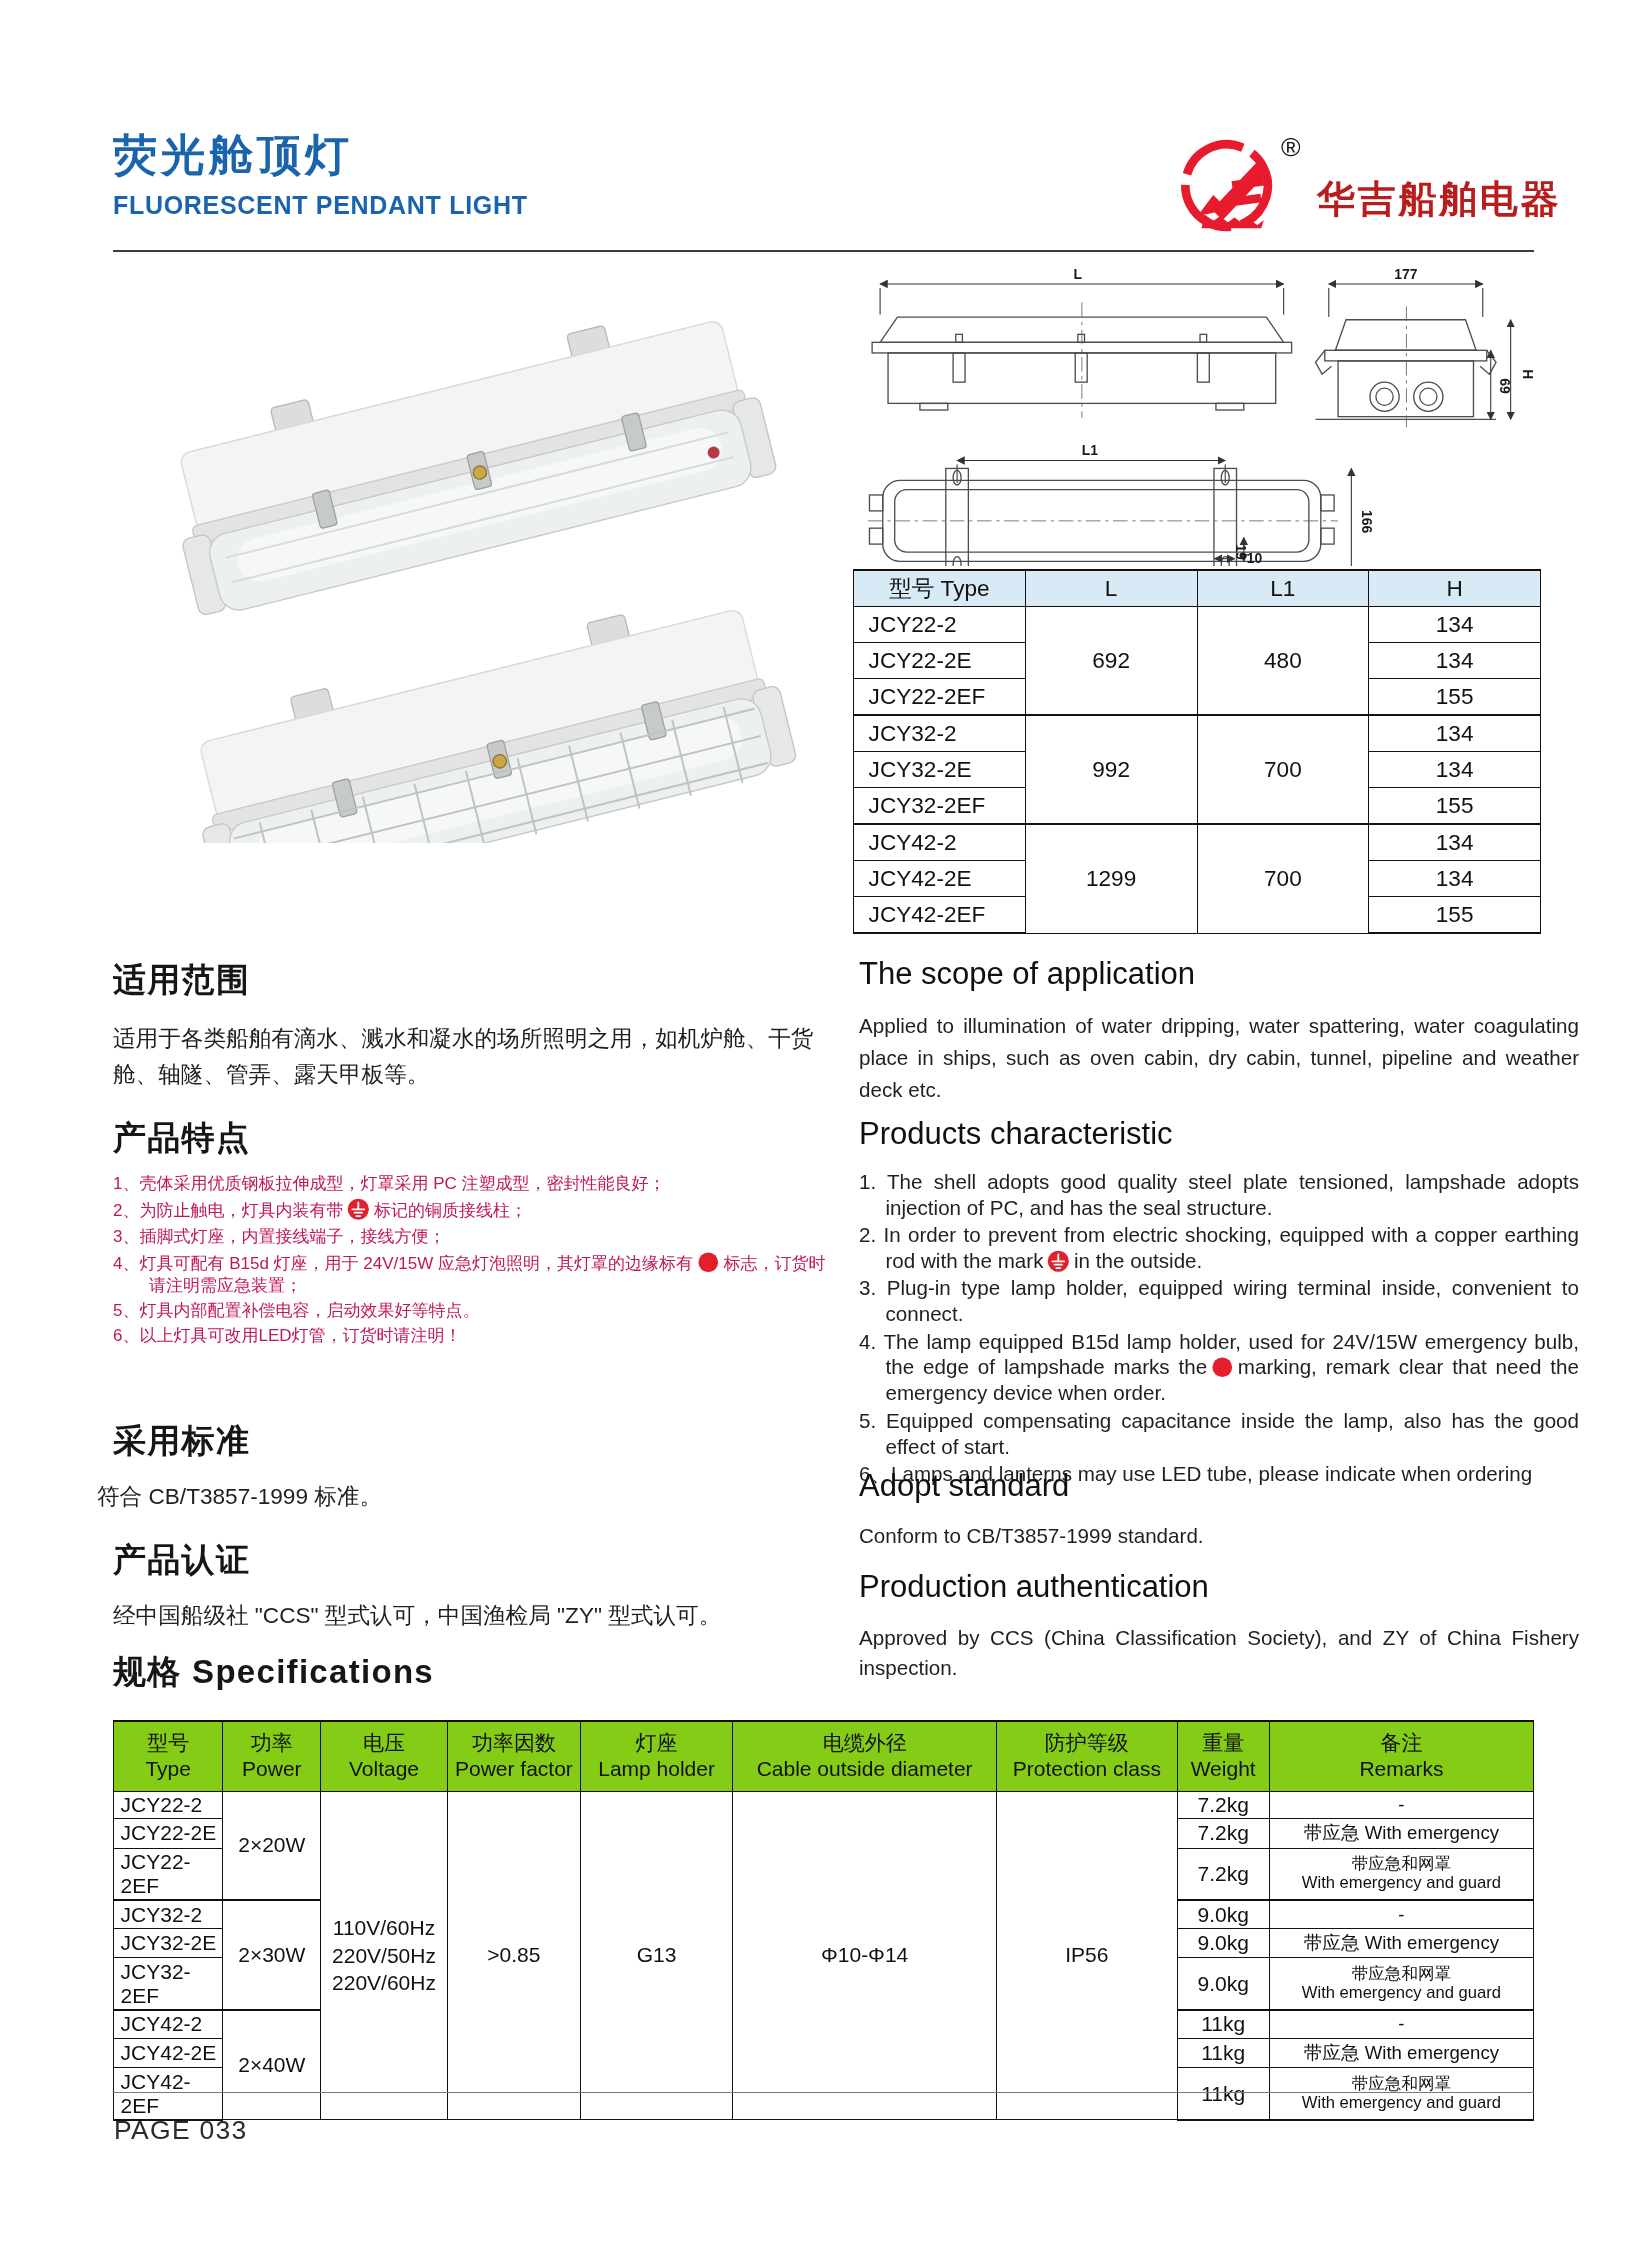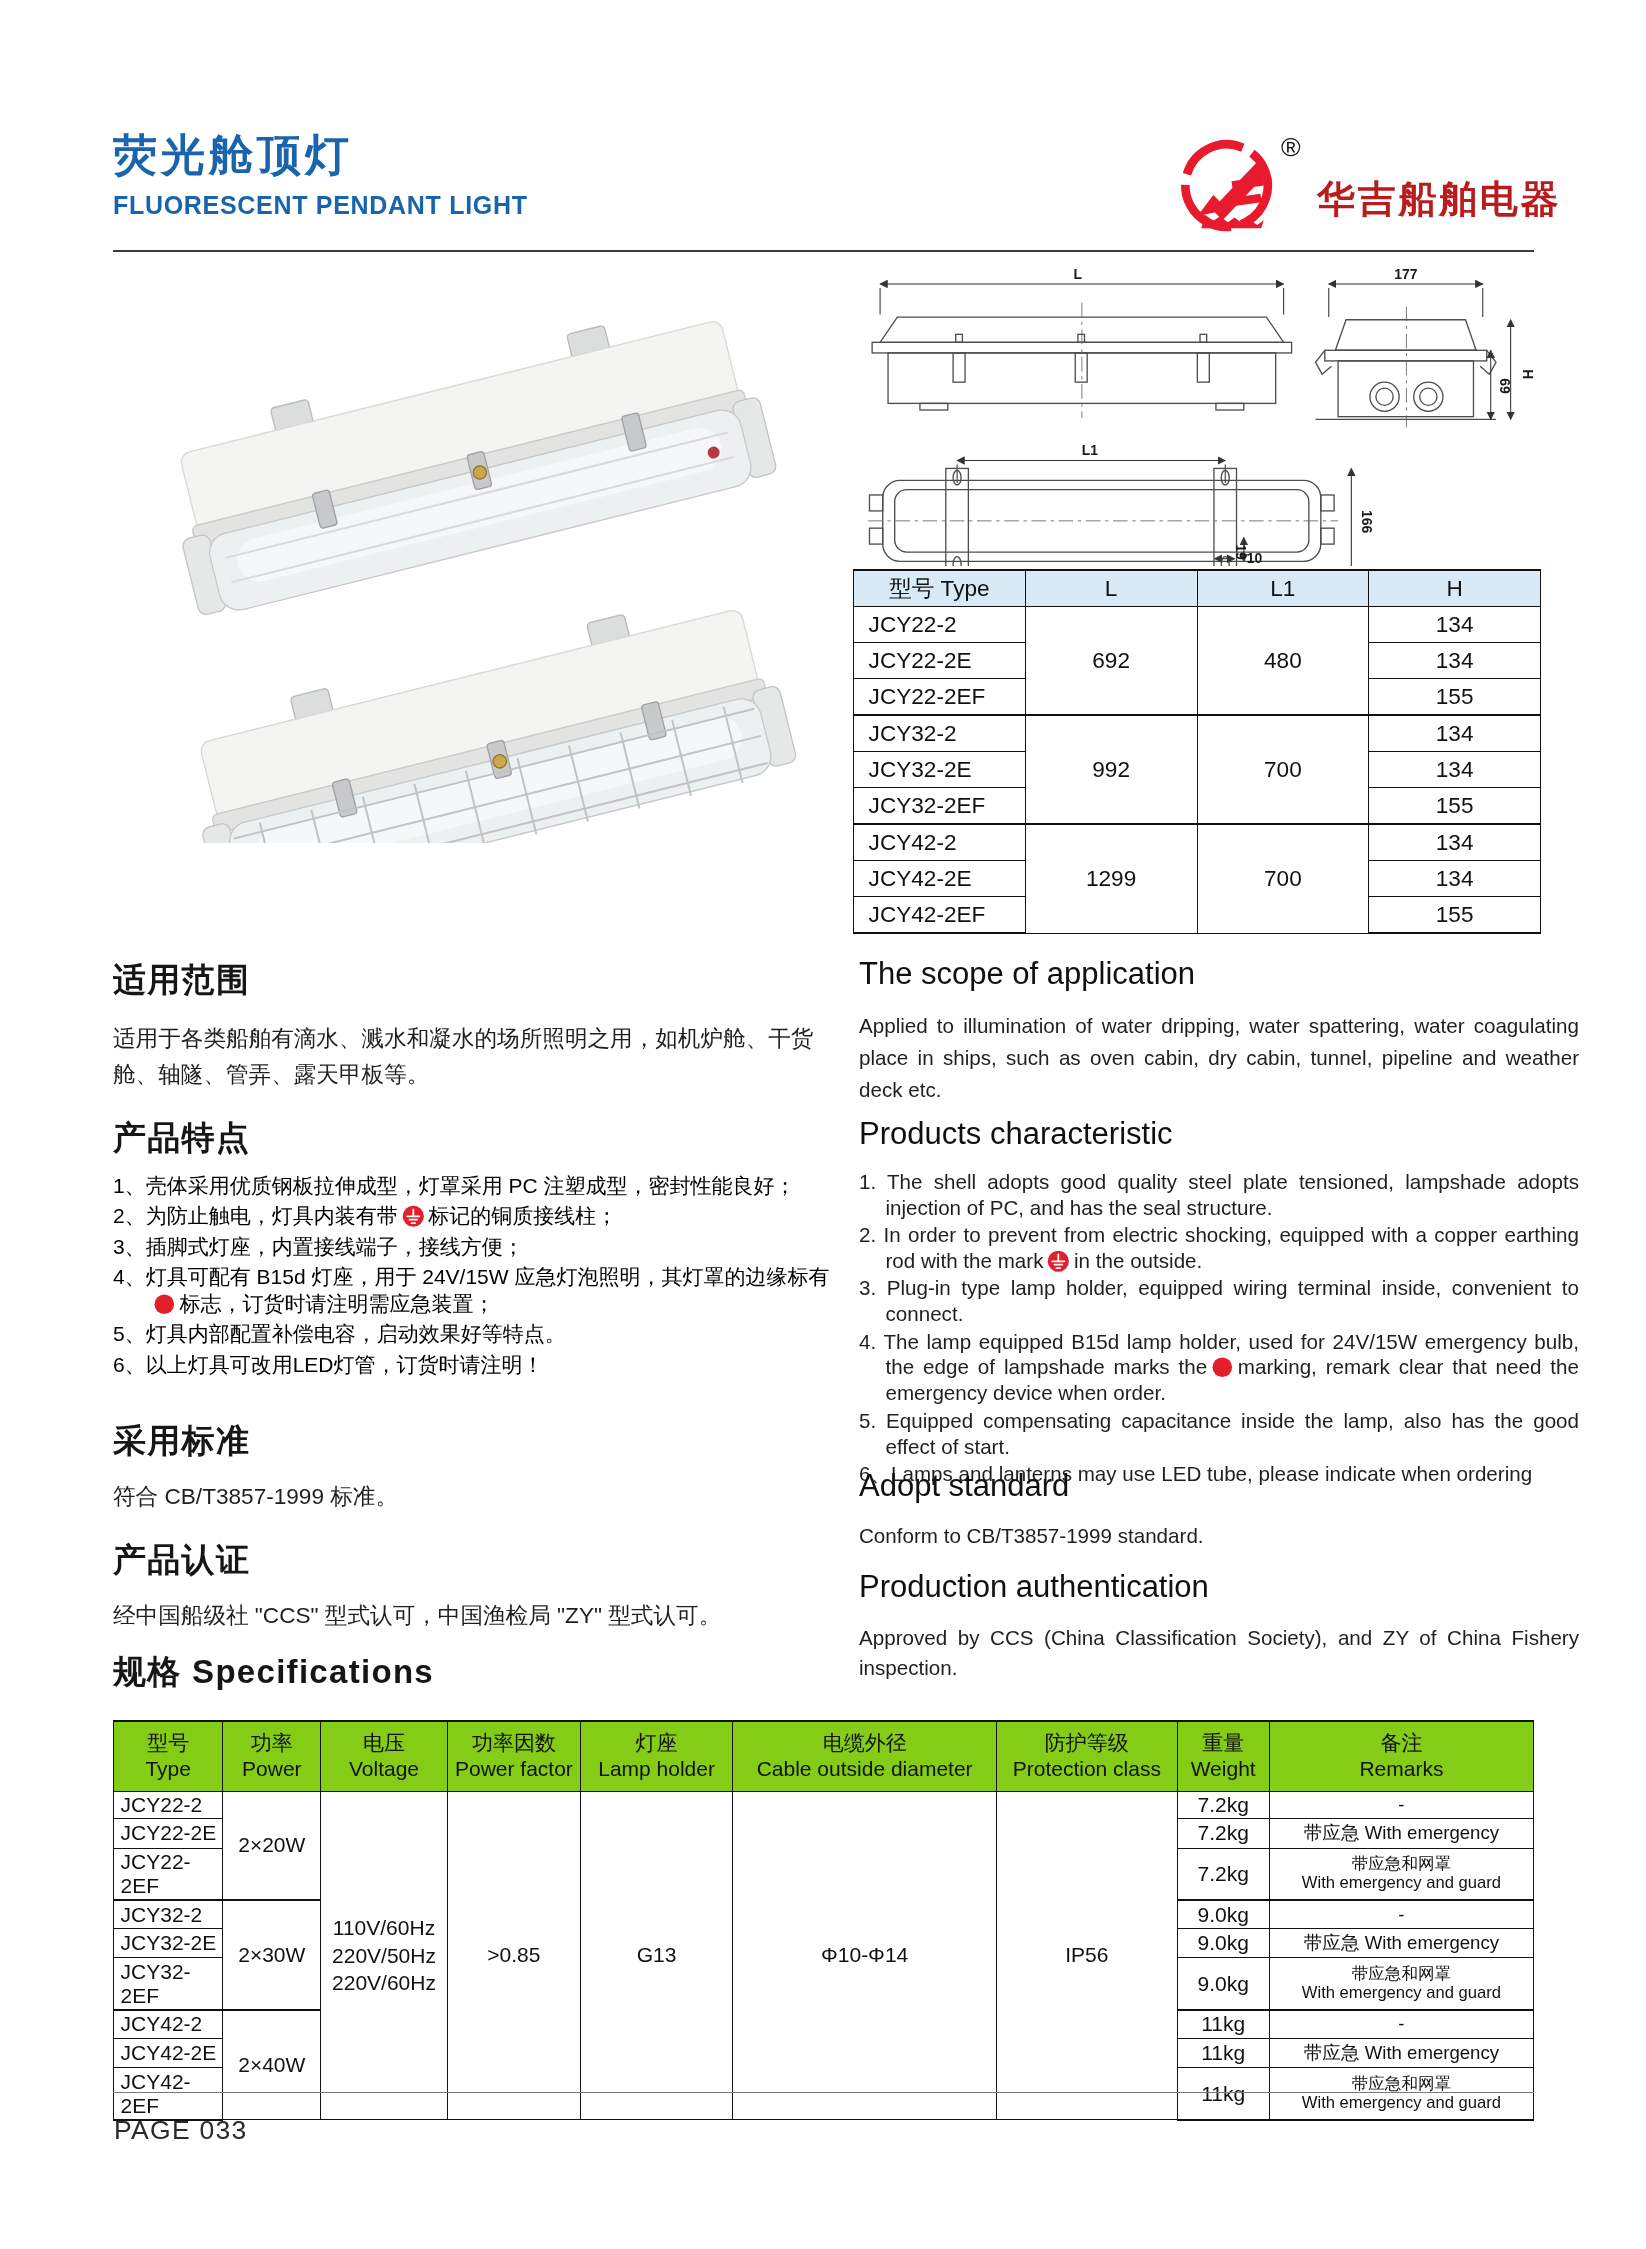--- a/index.html
+++ b/index.html
@@ -12,21 +12,21 @@
   .title-cn{left:113px;top:126px;font-size:44px;font-weight:bold;color:#1a64ad;letter-spacing:4px;}
   .title-en{left:113px;top:191px;font-size:25px;font-weight:bold;color:#1a64ad;letter-spacing:0.7px;}
   .brand-text{left:1317px;top:174px;font-size:38px;font-weight:bold;color:#b91c1c;letter-spacing:2.7px;}
   .rule-top{left:113px;top:250px;width:1421px;height:2px;background:#3c3c3c;}
 
   
   .h-cn{font-size:33px;font-weight:bold;color:#161616;letter-spacing:1.3px;}
   .h-en{font-size:31px;font-weight:normal;color:#101010;text-align:center;}
   .body-cn{font-size:22.6px;line-height:1.6;color:#1f1f1f;}
   .body-en{font-size:20.6px;line-height:1.45;color:#1f1f1f;text-align:justify;}
-  .list-cn{font-size:21px;line-height:1.26;color:#000000;}
+  .list-cn{font-size:17px;line-height:1.26;color:#be185d;}
   .list-cn .li{padding-left:36px;text-indent:-36px;margin-bottom:4px;}
   .list-cn .li.bold{font-weight:normal;}
   .list-en{font-size:20.6px;line-height:1.26;color:#1f1f1f;text-align:justify;}
   .list-en .li{padding-left:26.5px;text-indent:-26.5px;margin-bottom:1.3px;}
   .inline-ic{width:22.6px;height:22.6px;vertical-align:-4.6px;margin:0 4px;}
 
   
   table{border-collapse:collapse;}
   .dim-table{left:853px;top:569px;width:688px;font-size:22.6px;color:#111;}
   .dim-table th,.dim-table td{border:1.3px solid #111;}
@@ -287,21 +287,21 @@
         </svg><span>标记的铜质接线柱；</span></div>
     <div class="li"><span>3、插脚式灯座，内置接线端子，接线方便；</span></div>
     <div class="li"><span>4、灯具可配有 B15d 灯座，用于 24V/15W 应急灯泡照明，其灯罩的边缘标有</span><svg class="inline-ic" viewBox="0 0 30 30">
           <circle cx="15" cy="15" r="13" fill="#e41e2b"></circle>
         </svg><span>标志，订货时请注明需应急装置；</span></div>
     <div class="li"><span>5、灯具内部配置补偿电容，启动效果好等特点。</span></div>
     <div class="li bold"><span>6、以上灯具可改用LED灯管，订货时请注明！</span></div>
   </div>
 
   <div class="abs h-cn" style="left:113px;top:1419px;">采用标准</div>
-  <div class="abs body-cn" style="left:113px;top:1479px;width:715px;">符合 CB/T3857-1999 标准。</div>
+  <div class="abs body-cn" style="left:97px;top:1479px;width:715px;">符合 CB/T3857-1999 标准。</div>
 
   <div class="abs h-cn" style="left:113px;top:1538px;">产品认证</div>
   <div class="abs body-cn" style="left:113px;top:1598px;width:715px;">经中国船级社 "CCS" 型式认可，中国渔检局 "ZY" 型式认可。</div>
 
   <div class="abs h-en" style="left:859px;top:956px;">The scope of application</div>
   <div class="abs body-en" style="left:859px;top:1010px;width:720px;line-height:1.55;">Applied to illumination of water dripping, water spattering, water coagulating place in ships, such as oven cabin, dry cabin, tunnel, pipeline and weather deck etc.</div>
 
   <div class="abs h-en" style="left:859px;top:1116px;">Products characteristic</div>
   <div class="abs list-en" style="left:859px;top:1169px;width:720px;">
     <div class="li"><span>1. The shell adopts good quality steel plate tensioned, lampshade adopts injection of PC, and has the seal structure.</span></div>

